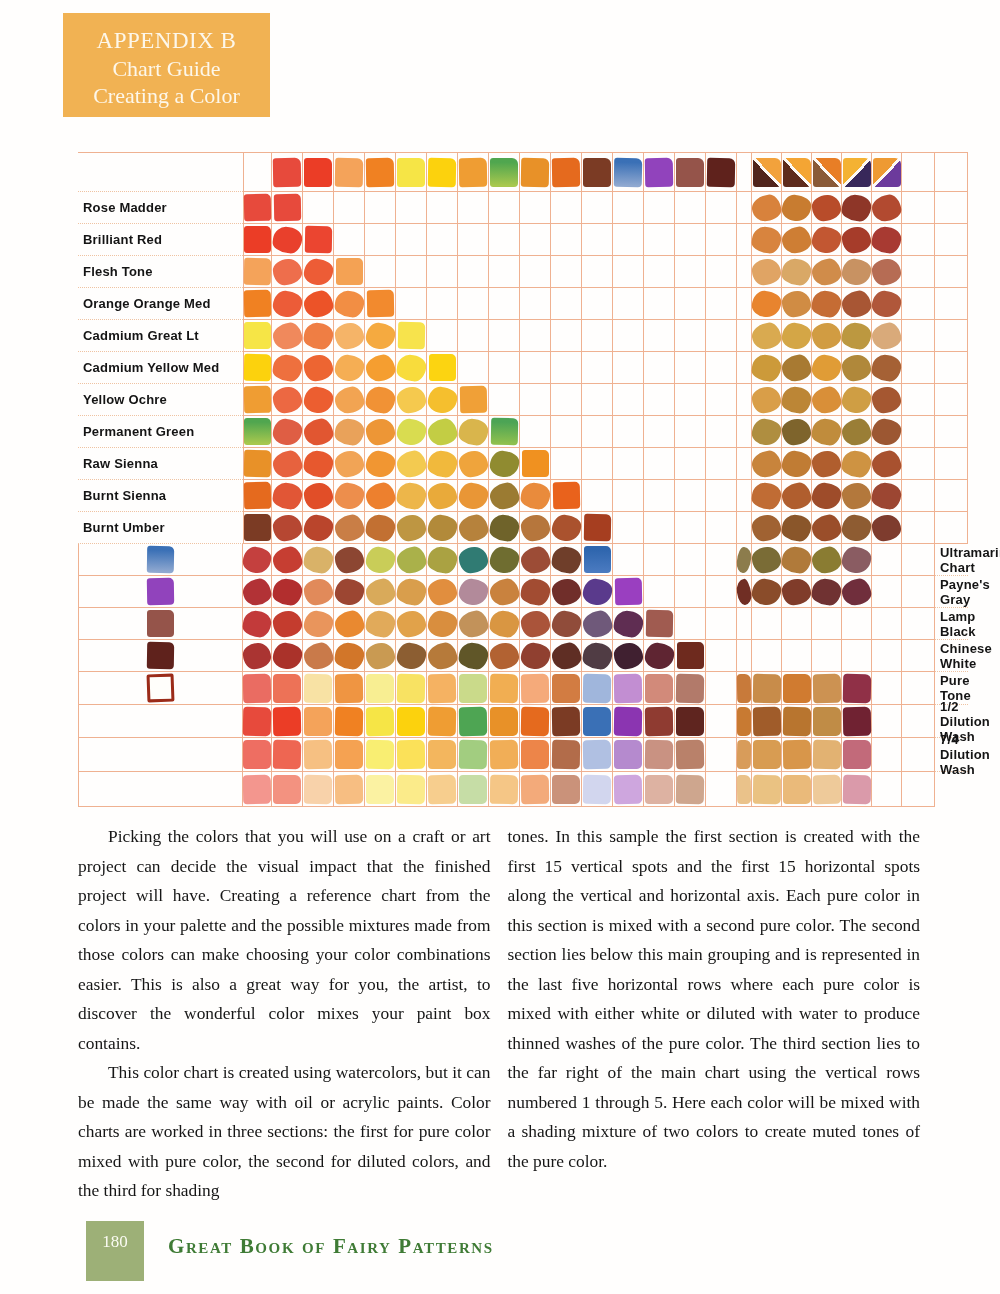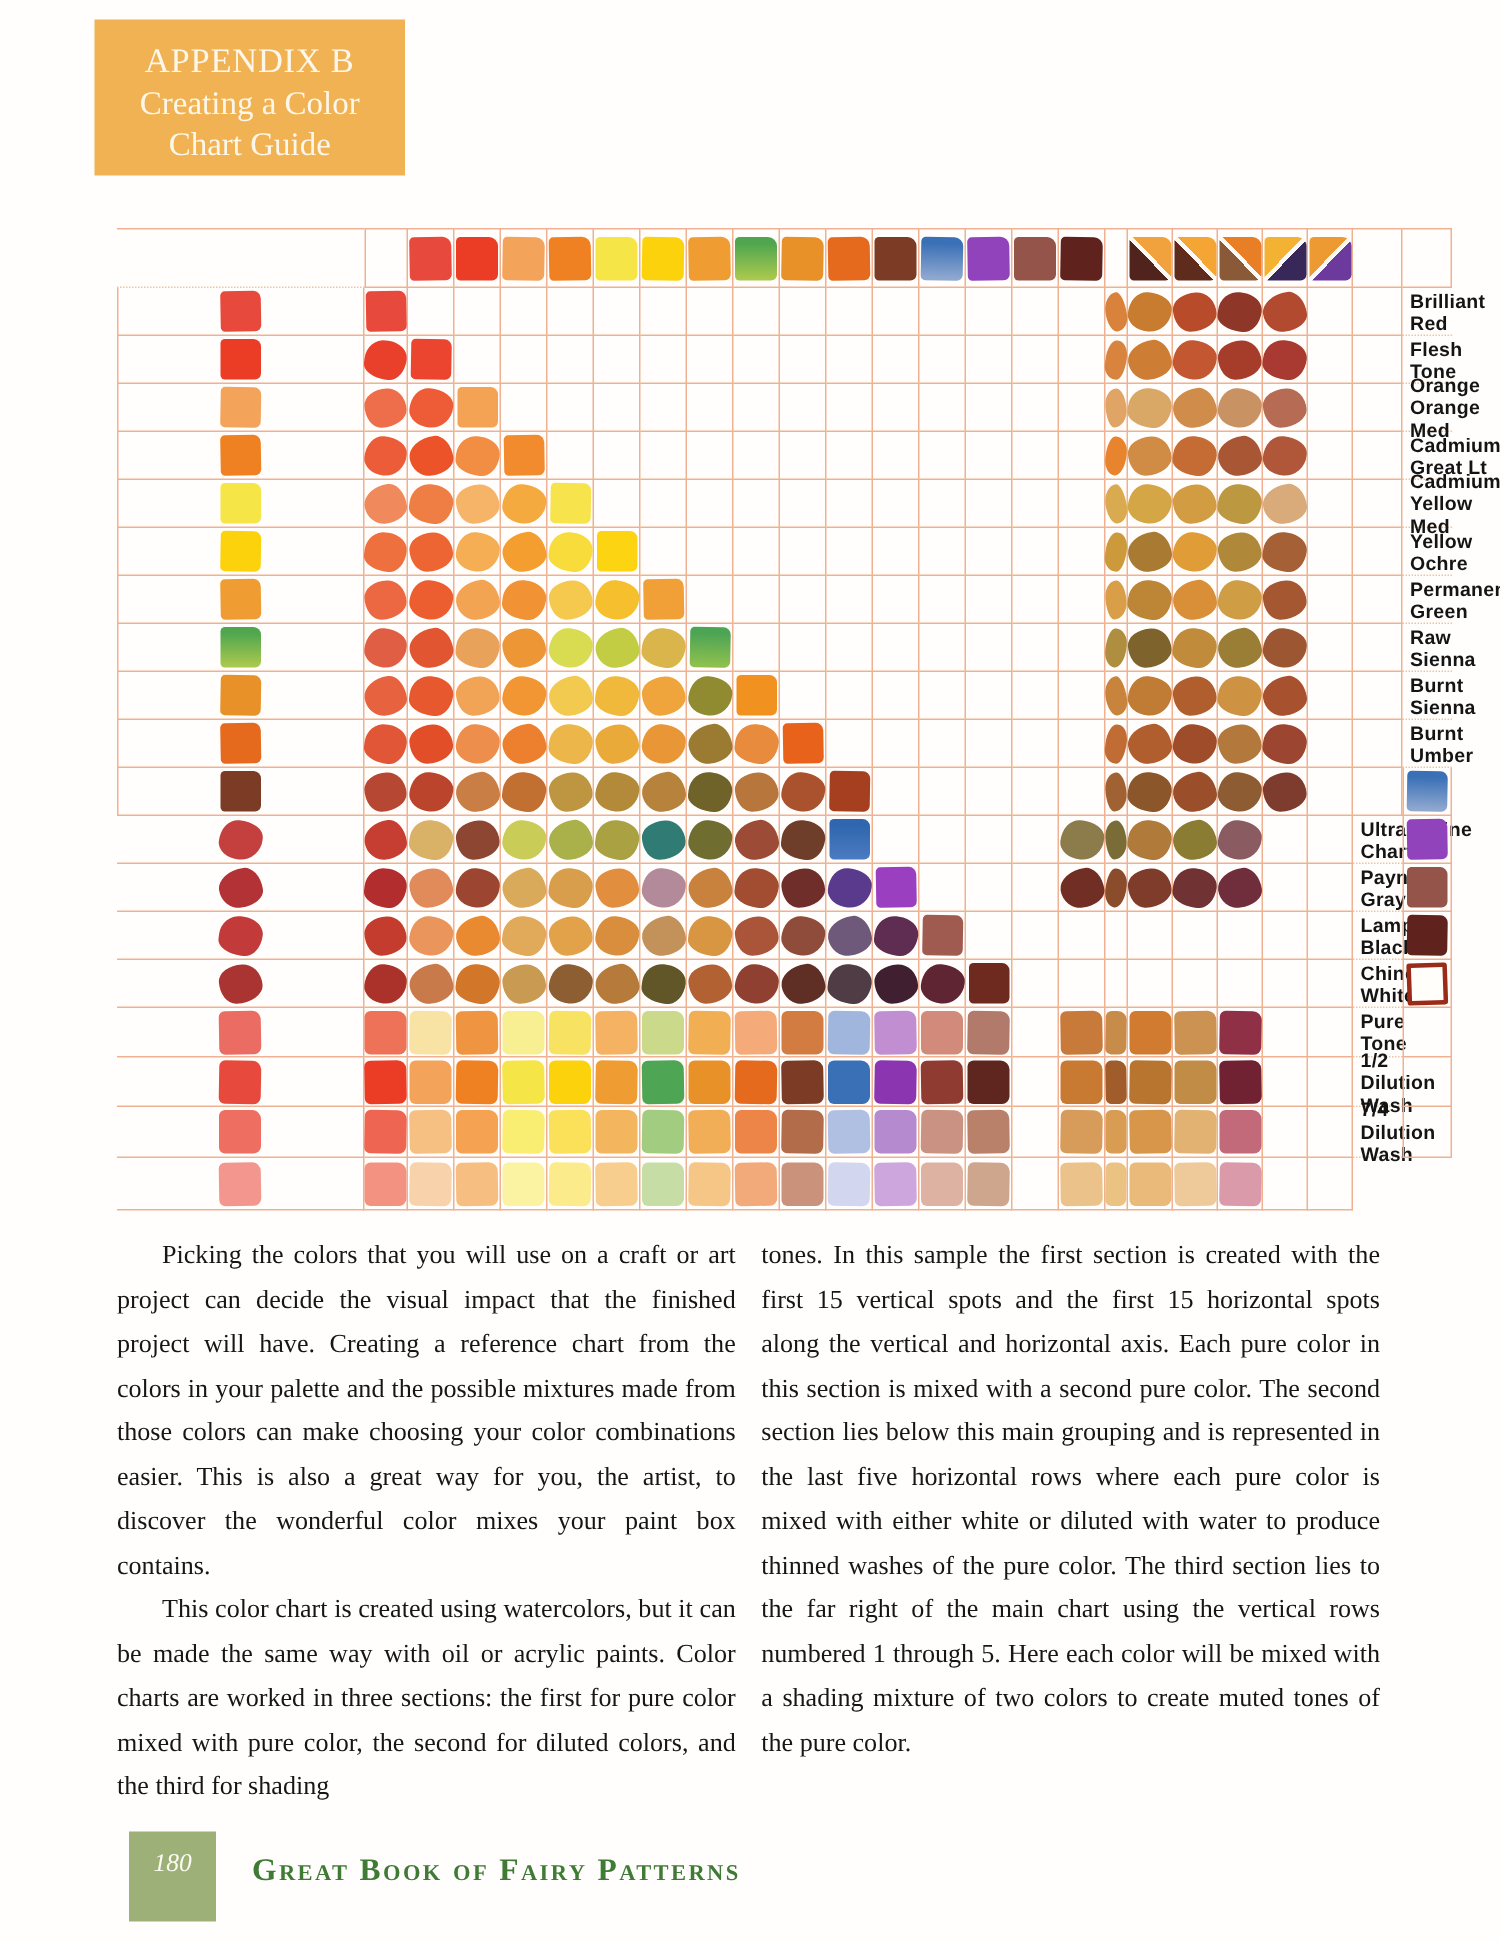--- a/index.html
+++ b/index.html
@@ -40,22 +40,22 @@
   #book-title{margin-left:24px;margin-top:13px;font-variant:small-caps;font-weight:600;
     font-size:21px;letter-spacing:1.6px;color:#3F7B35;}
 </style>
 </head>
 <body>
 
 <div id="page">
 
   <div id="appendix" style="background: rgb(241, 178, 83);">
     <div class="l1">APPENDIX B</div>
+    <div class="l2">Chart Guide</div>
     <div class="l2">Creating a Color</div>
-    <div class="l2">Chart Guide</div>
   </div>
 
   <div id="chart-grid">
       <div class="lcell top"></div>
       <div class="ccell lft top"></div>
       <div class="ccell top">
         <span class="hsq" style="background: rgb(231, 74, 60); transform: rotate(-1deg);"></span>
       </div>
       <div class="ccell top">
         <span class="hsq" style="background: rgb(235, 61, 38); transform: rotate(0deg);"></span>
@@ -110,20 +110,23 @@
         <span class="hsq" style="background: linear-gradient(to left bottom, rgb(232, 126, 38) 46%, rgb(252, 249, 245) 46%, rgb(252, 249, 245) 53%, rgb(138, 90, 56) 53%);"></span>
       </div>
       <div class="ccell top">
         <span class="hsq" style="background: linear-gradient(to right bottom, rgb(244, 178, 51) 46%, rgb(252, 249, 245) 46%, rgb(252, 249, 245) 53%, rgb(56, 40, 90) 53%);"></span>
       </div>
       <div class="ccell top">
         <span class="hsq" style="background: linear-gradient(to right bottom, rgb(238, 154, 51) 46%, rgb(252, 249, 245) 46%, rgb(252, 249, 245) 53%, rgb(108, 58, 156) 53%);"></span>
       </div>
       <div class="ccell top"></div>
       <div class="ccell top"></div>
+      <div class="lcell">
+        <span>Rose Madder</span>
+      </div>
       <div class="ccell lft">
         <span class="sq" style="background: rgb(231, 74, 60); transform: rotate(-1deg);"></span>
       </div>
       <div class="ccell">
         <span class="sq" style="background: rgb(231, 74, 60); transform: rotate(-1deg);"></span>
       </div>
       <div class="ccell"></div>
       <div class="ccell"></div>
       <div class="ccell"></div>
       <div class="ccell"></div>
@@ -1192,19 +1195,19 @@
     <div class="tcol">
       <p>Picking the colors that you will use on a craft or art project can decide the visual impact that the finished project will have. Creating a reference chart from the colors in your palette and the possible mixtures made from those colors can make choosing your color combinations easier. This is also a great way for you, the artist, to discover the wonderful color mixes your paint box contains.</p>
       <p>This color chart is created using watercolors, but it can be made the same way with oil or acrylic paints. Color charts are worked in three sections: the first for pure color mixed with pure color, the second for diluted colors, and the third for shading</p>
     </div>
     <div class="tcol">
       <p class="noindent">tones. In this sample the first section is created with the first 15 vertical spots and the first 15 horizontal spots along the vertical and horizontal axis. Each pure color in this section is mixed with a second pure color. The second section lies below this main grouping and is represented in the last five horizontal rows where each pure color is mixed with either white or diluted with water to produce thinned washes of the pure color.  The third section lies to the far right of the main chart using the vertical rows numbered 1 through 5. Here each color will be mixed with a shading mixture of two colors to create muted tones of the pure color.</p>
     </div>
   </div>
 
   <div id="footer">
-    <div id="page-number-box" style="background: rgb(157, 176, 119); font-style: italic;">
+    <div id="page-number-box" style="background: rgb(157, 176, 119);">
       <span>180</span>
     </div>
     <div id="book-title" style="color: rgb(63, 123, 53);">Great Book of Fairy Patterns</div>
   </div>
 
 </div>
 
 </body></html>

